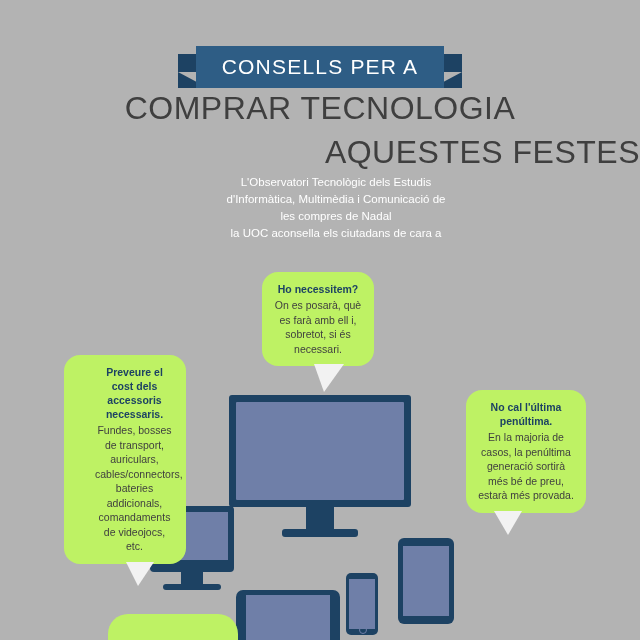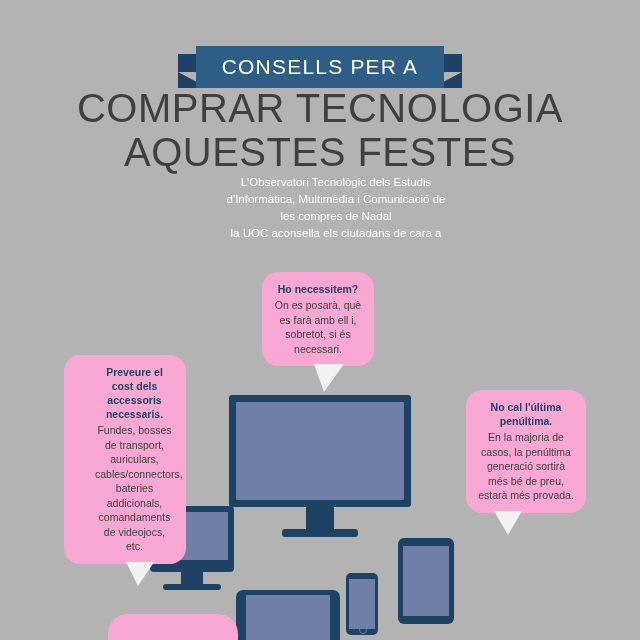--- a/index.html
+++ b/index.html
@@ -71,25 +71,25 @@
   }
 
   
   .title {
     position: absolute;
     top: 86px;
     left: 0;
     width: 640px;
     text-align: center;
     color: #3f3f3f;
-    font-size: 40px;
+    font-size: 32px;
     line-height: 44px;
     letter-spacing: 0.5px;
   }
-  .title .line2 { display: block; }
+  .title .line2 { display: block; text-align: right; }
 
   .subtitle {
     position: absolute;
     top: 174px;
     left: 0;
     width: 640px;
     text-align: center;
     color: #ffffff;
     font-size: 11.5px;
     line-height: 17px;
@@ -230,21 +230,21 @@
     bottom: 1px;
     width: 6px;
     height: 6px;
     border: 1px solid #6f7fa8;
     border-radius: 50%;
   }
 
   
   .bubble {
     position: absolute;
-    background: #f9a8d4;
+    background: #bef264;
     border-radius: 16px;
     box-sizing: border-box;
     padding: 10px 12px;
     text-align: center;
     color: #3f3f3f;
     font-size: 10.5px;
     line-height: 14.5px;
   }
   .bubble .head {
     display: block;

